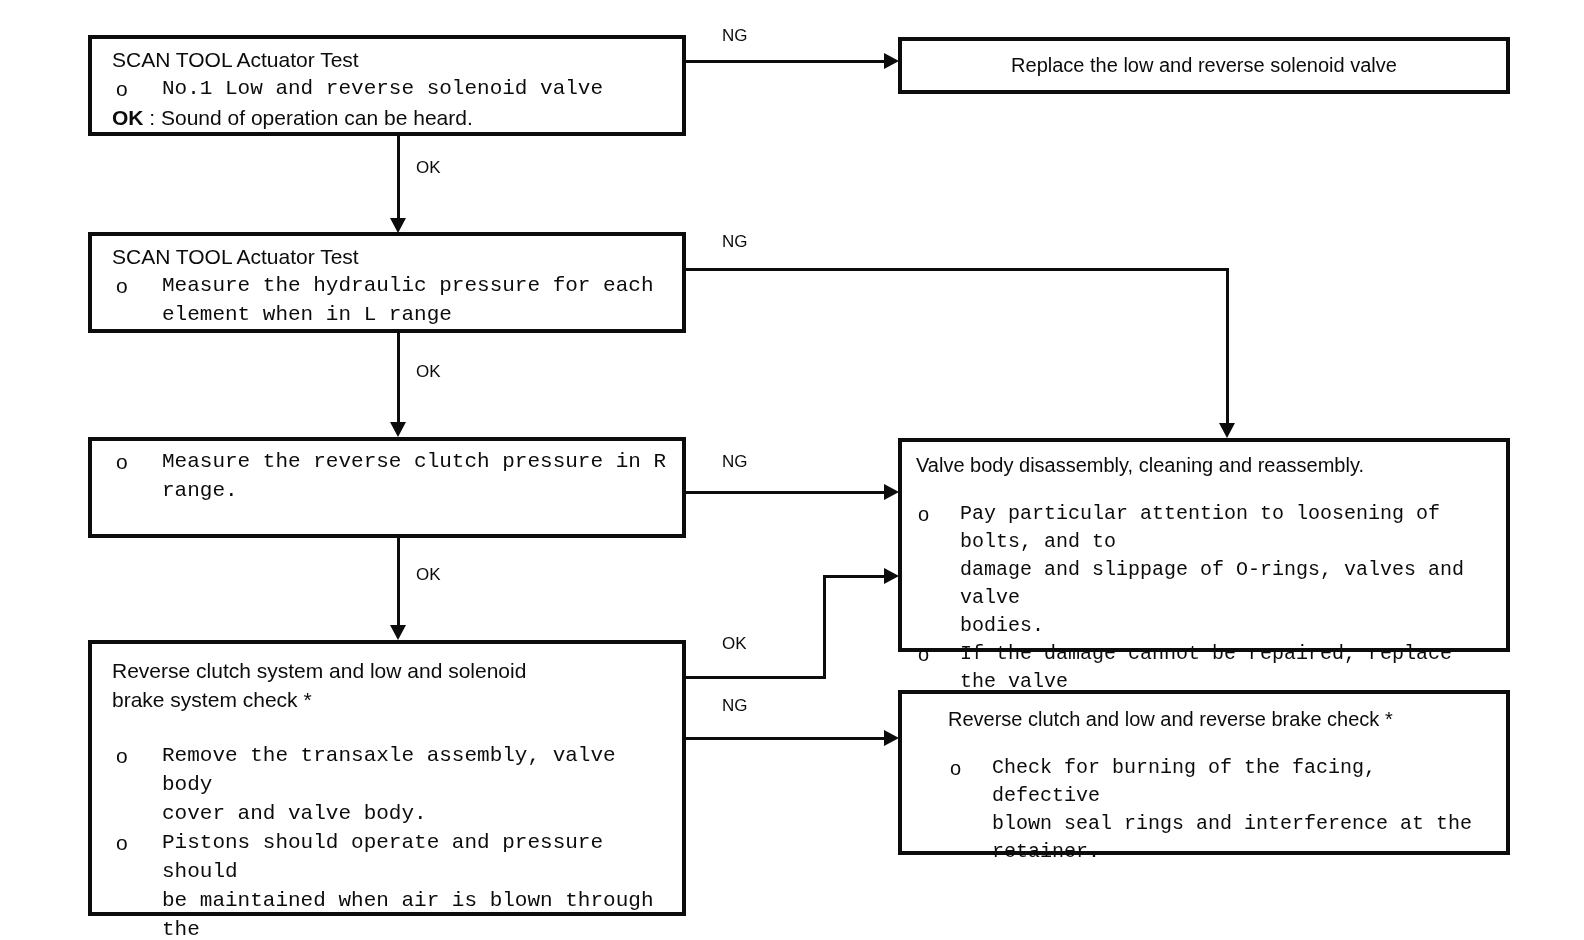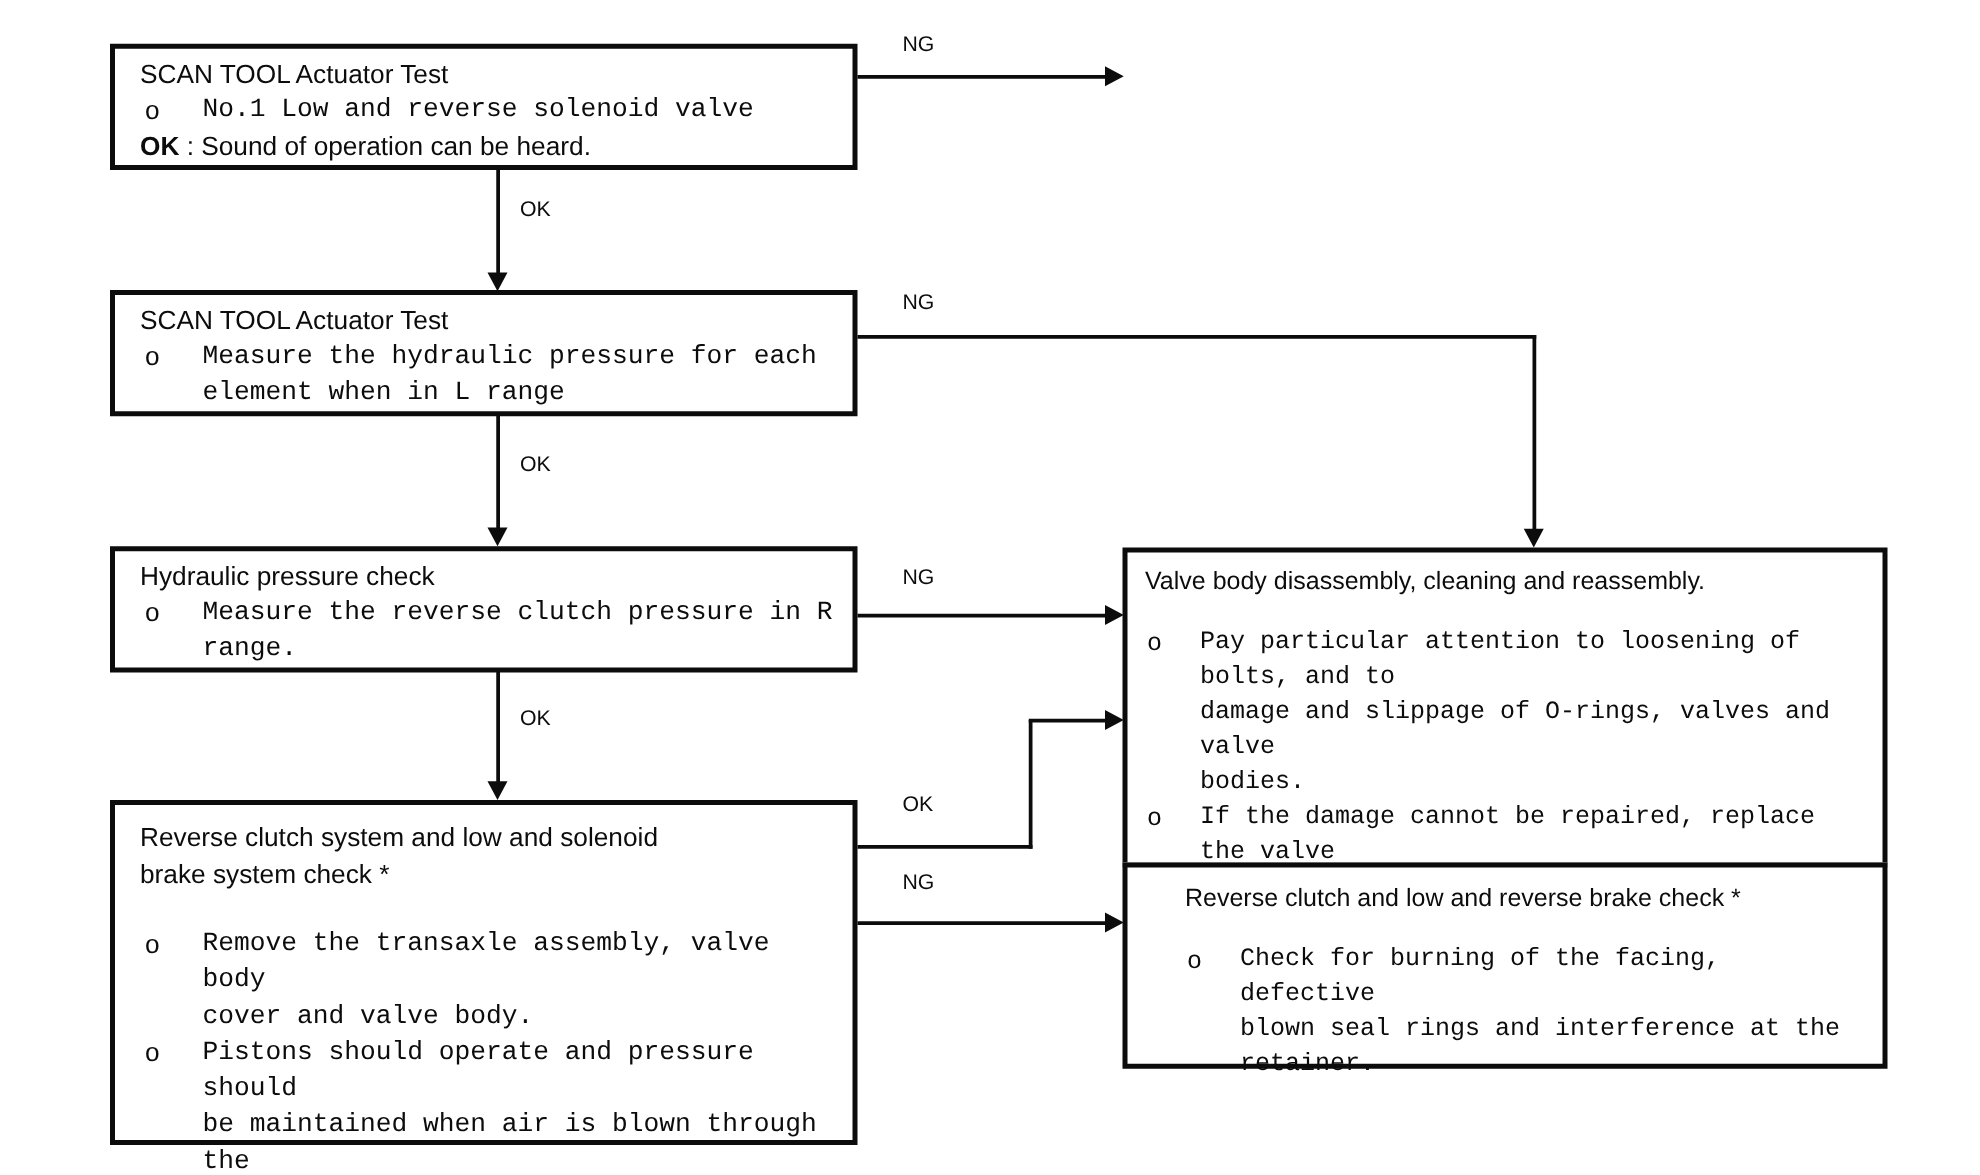--- a/index.html
+++ b/index.html
@@ -66,21 +66,20 @@
           <span class="marker">o</span>
           <span class="btext">Measure the hydraulic pressure for each
 element when in L range</span>
         </div>
       </div>
     </div>
   </div>
 
   <div class="box" style="left:88px; top:437px; width:598px; height:101px;">
     <div class="pad">
-      <div class="btitle">Hydraulic pressure check</div>
       <div class="bullets">
         <div class="bullet">
           <span class="marker">o</span>
           <span class="btext">Measure the reverse clutch pressure in R
 range.</span>
         </div>
       </div>
     </div>
   </div>
 
@@ -98,22 +97,25 @@
           <span class="marker">o</span>
           <span class="btext">Pistons should operate and pressure should
 be maintained when air is blown through the
 reverse clutch oil hole and the low reverse
 brake oil hole in the transaxle case.</span>
         </div>
       </div>
     </div>
   </div>
 
+  <div class="box center-box" style="left:898px; top:37px; width:612px; height:57px; font-size:20px;">
+    <div>Replace the low and reverse solenoid valve</div>
+  </div>
 
-  <div class="box rbox" style="left:898px; top:438px; width:612px; height:256px;">
+  <div class="box rbox" style="left:898px; top:438px; width:612px; height:214px;">
     <div class="pad">
       <div class="btitle">Valve body disassembly, cleaning and reassembly.</div>
       <div class="bullets spaced">
         <div class="bullet">
           <span class="marker">o</span>
           <span class="btext">Pay particular attention to loosening of bolts, and to
 damage and slippage of O-rings, valves and valve
 bodies.</span>
         </div>
         <div class="bullet">

